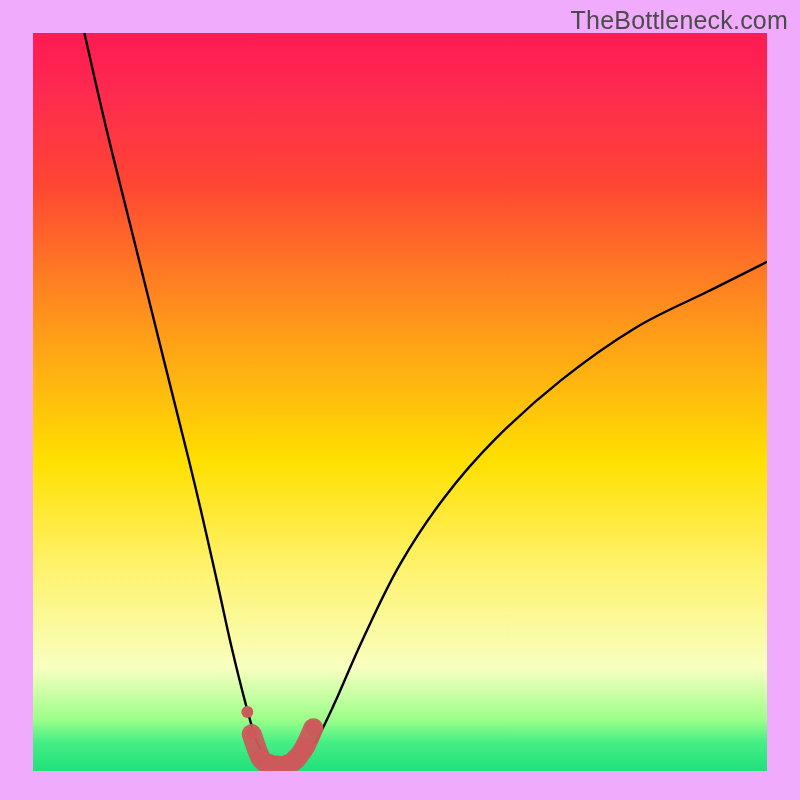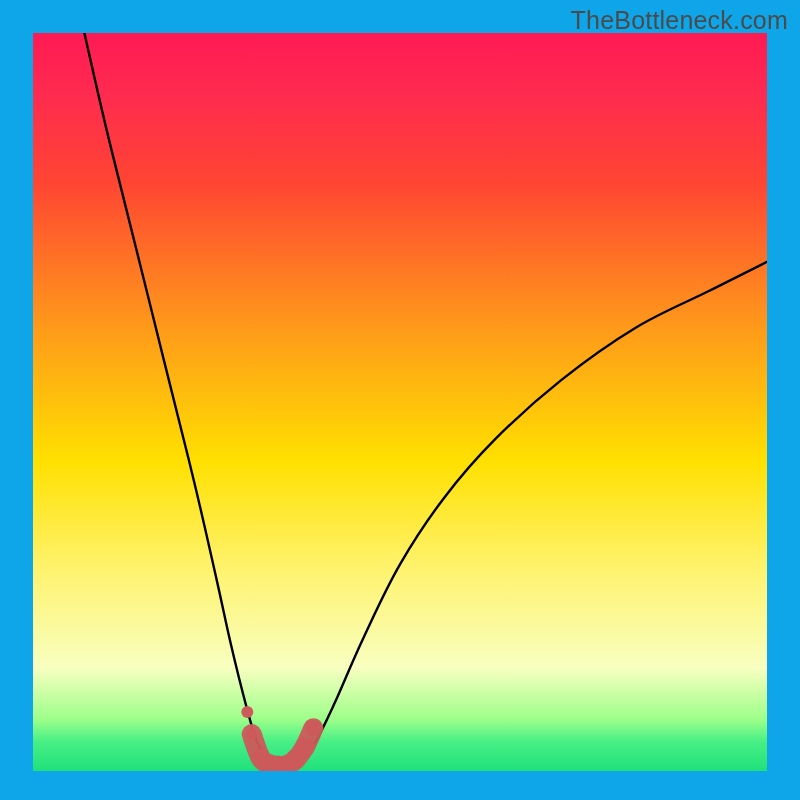--- a/index.html
+++ b/index.html
@@ -10,21 +10,21 @@
     overflow: hidden;
     background: #000;
     font-family: Arial, Helvetica, sans-serif;
   }
   .frame {
     position: absolute;
     top: 0;
     left: 0;
     width: 800px;
     height: 800px;
-    background: #0ea5e9;
+    background: #f0abfc;
   }
   .plot {
     position: absolute;
     background: linear-gradient(
       to bottom,
       var(--c-top) 0%,
       var(--c-pink) 8%,
       var(--c-red) 20%,
       var(--c-orange) 40%,
       var(--c-yellow) 58%,

